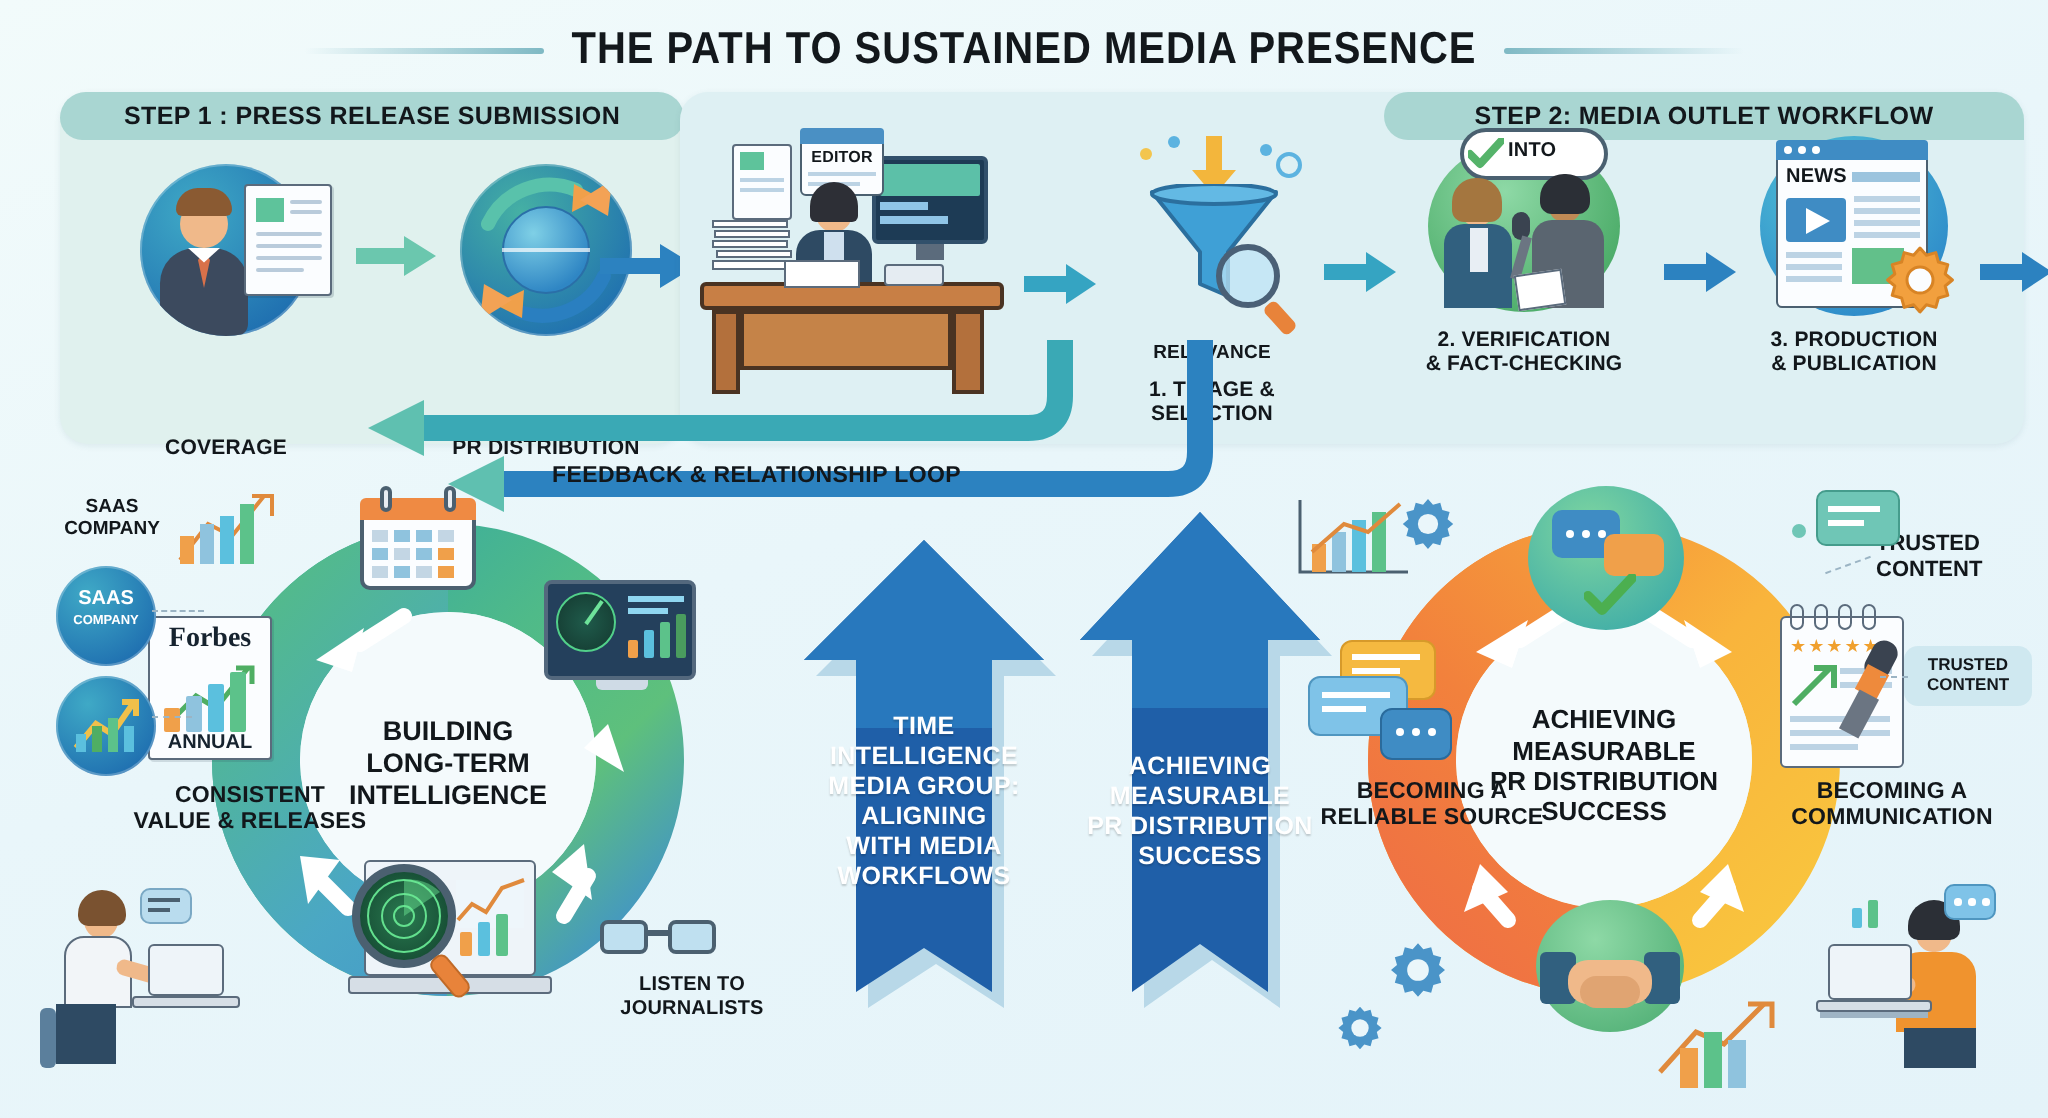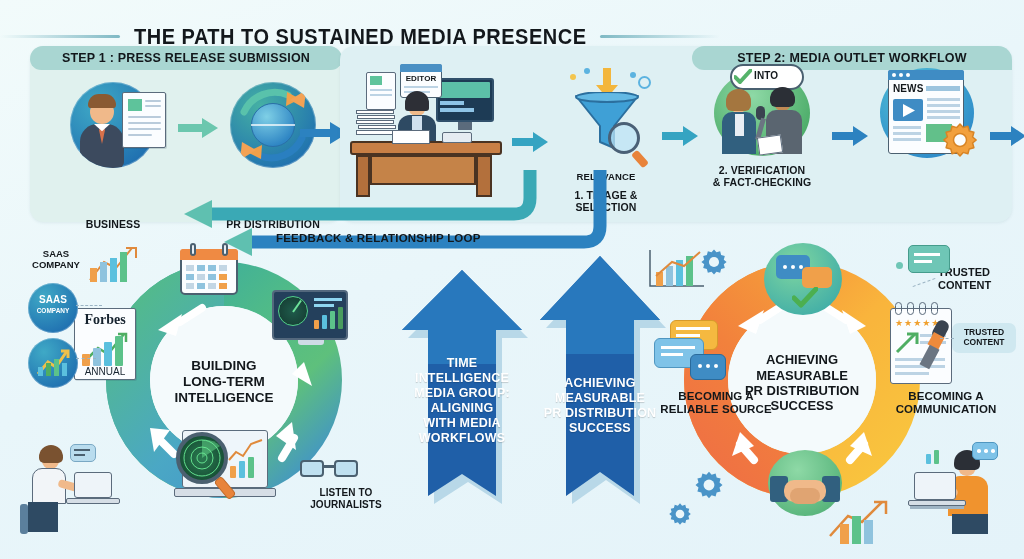--- a/index.html
+++ b/index.html
@@ -11,21 +11,21 @@
   }
   #canvas {
     position: relative;
     width: 1024px; height: 559px;
     background: linear-gradient(160deg, #f2fbfb 0%, #e9f6fa 45%, #e4f3f9 100%);
   }
 
   
   .title-row {
     position: absolute; top: 8px; left: 0; width: 1024px; height: 34px;
-    display: flex; align-items: center; justify-content: flex-start; gap: 14px; margin-top: 11px;
+    display: flex; align-items: center; justify-content: center; gap: 14px;
   }
   .title-rule {
     height: 3px; width: 120px; border-radius: 2px;
   }
   .title-rule.l { background: linear-gradient(90deg, rgba(140,200,210,0), #7fb9c4); }
   .title-rule.r { background: linear-gradient(90deg, #7fb9c4, rgba(140,200,210,0)); }
   .main-title {
     font-size: 20px; font-weight: bold; letter-spacing: .5px;
     color: #13181c; white-space: nowrap;
     font-family: "Liberation Sans", sans-serif;
@@ -187,21 +187,21 @@
       </div>
       <div class="doc" style="left:74px; top:10px; width:44px; height:56px;">
         <div class="sw" style="left:5px;top:6px;width:14px;height:12px;"></div>
         <div class="ln" style="left:22px;top:7px;width:16px;"></div>
         <div class="ln" style="left:22px;top:12px;width:16px;"></div>
         <div class="ln" style="left:5px;top:23px;width:33px;"></div>
         <div class="ln" style="left:5px;top:29px;width:33px;"></div>
         <div class="ln" style="left:5px;top:35px;width:33px;"></div>
         <div class="ln" style="left:5px;top:41px;width:24px;"></div>
       </div>
-      <div class="node-label" style="margin-top:50px;">BUSINESS</div>
+      <div class="node-label" style="margin-top:50px;">COVERAGE</div>
     </div>
 
     <svg class="flow-arrow" style="left:148px; top:72px;" width="40" height="20" viewBox="0 0 40 20">
       <path d="M0 6 H24 V0 L40 10 L24 20 V14 H0 Z" fill="#6bc7ae"></path>
     </svg>
 
     <div class="node" style="left:184px; top:36px; width:118px;">
       <div class="circ-icon" style="position:relative; width:86px; height:86px; margin:0 auto;
                   background:radial-gradient(circle at 35% 28%, #45b0a4, #1f6fb0 82%);">
         <div class="globe" style="left:21px; top:21px; width:44px; height:44px;"></div>
@@ -350,20 +350,22 @@
       <div style="position:absolute;left:63px;top:56px;width:33px;height:3px;background:#bcd3e4;"></div>
       <div style="position:absolute;left:29px;top:66px;width:28px;height:3px;background:#bcd3e4;"></div>
       <div style="position:absolute;left:29px;top:72px;width:28px;height:3px;background:#bcd3e4;"></div>
       <div style="position:absolute;left:29px;top:78px;width:28px;height:3px;background:#bcd3e4;"></div>
       <div style="position:absolute;left:62px;top:64px;width:26px;height:18px;background:#62c08a;"></div>
 
       <svg class="gear" style="left:78px;top:62px;" width="36" height="36" viewBox="0 0 36 36">
         <path d="M18 2 l3.2 3.6 4.7-1.3 1.3 4.7 4.7 1.3-1.3 4.7 3.6 3 -3.6 3 1.3 4.7 -4.7 1.3 -1.3 4.7 -4.7 -1.3 -3.2 3.6 -3.2 -3.6 -4.7 1.3 -1.3 -4.7 -4.7 -1.3 1.3 -4.7 -3.6 -3 3.6 -3 -1.3 -4.7 4.7 -1.3 1.3 -4.7 4.7 1.3 Z" fill="#f2a03e" stroke="#d88425" stroke-width="1.5" stroke-linejoin="round"></path>
         <circle cx="18" cy="18" r="6.5" fill="#fbfdff" stroke="#d88425" stroke-width="1.5"></circle>
       </svg>
+      <div class="node-label" style="margin-top:104px; text-align:center;">3. PRODUCTION
+&amp; PUBLICATION</div>
     </div>
 
     <svg class="flow-arrow" style="left:650px; top:80px;" width="36" height="20" viewBox="0 0 36 20">
       <path d="M0 6 H21 V0 L36 10 L21 20 V14 H0 Z" fill="#2c82c0"></path>
     </svg>
 
     <div class="node" style="left:582px; top:14px; width:126px; left:580px;">
       
       
       
@@ -470,21 +472,21 @@
     <div style="position:absolute;left:0;top:0;width:62px;height:72px;background:#fbfdff;border:1.5px solid #5b6b7c;border-radius:2px;box-shadow:1px 1px 0 rgba(40,60,80,.15);"></div>
     <div style="position:absolute;left:4px;top:4px;width:54px;text-align:center;font-family:'Liberation Serif',serif;font-size:14px;font-weight:bold;color:#16232f;">Forbes</div>
     <svg style="position:absolute;left:4px;top:22px;" width="54" height="36" viewBox="0 0 54 36">
       <path d="M6 32 L20 18 L30 24 L46 4" stroke="#4fae63" stroke-width="2.5" fill="none"></path>
       <path d="M40 4 H48 V12" stroke="#4fae63" stroke-width="2.5" fill="none"></path>
     </svg>
     <div class="minibar" style="left:8px;top:46px;width:8px;height:12px;background:#f0a04a;"></div>
     <div class="minibar" style="left:19px;top:40px;width:8px;height:18px;background:#8fc3de;"></div>
     <div class="minibar" style="left:30px;top:34px;width:8px;height:24px;background:#5bc0de;"></div>
     <div class="minibar" style="left:41px;top:28px;width:8px;height:30px;background:#5cc28a;"></div>
-    <div style="position:absolute;left:0;top:58px;width:62px;text-align:center;font-size:10px;font-weight:normal;color:#16232f;">ANNUAL</div>
+    <div style="position:absolute;left:0;top:58px;width:62px;text-align:center;font-size:10px;font-weight:bold;color:#16232f;">ANNUAL</div>
   </div>
 
   <div class="circ-icon" style="left:28px; top:283px; width:50px; height:50px; position:absolute;">
     <div style="position:absolute;left:0;top:11px;width:50px;text-align:center;color:#fff;font-size:10px;font-weight:bold;">SAAS</div>
     <div style="position:absolute;left:0;top:24px;width:50px;text-align:center;color:#fff;font-size:6.5px;font-weight:bold;">COMPANY</div>
   </div>
   <div class="callout" style="left:26px; top:248px; font-size:9.5px; text-align:center; width:60px;">SAAS
 COMPANY</div>
   <div class="dotted" style="left:76px; top:305px; width:26px;"></div>
 
@@ -522,20 +524,22 @@
     <div style="position:absolute;left:40px;top:42px;width:24px;height:8px;background:#f0b98a;border-radius:4px;transform:rotate(16deg);"></div>
     <div style="position:absolute;left:10px;top:62px;width:30px;height:30px;background:#2e4a63;"></div>
     <div class="lap-screen" style="left:56px;top:32px;width:38px;height:26px;"></div>
     <div class="lap-base" style="left:48px;top:58px;width:54px;height:6px;"></div>
     <div style="position:absolute;left:2px;top:64px;width:8px;height:30px;background:#5b7f9c;border-radius:3px;"></div>
     <div class="chat-bubble" style="left:52px;top:4px;width:26px;height:18px;background:#b9dcee;border:1.5px solid #7aa8c4;"></div>
     <div style="position:absolute;left:56px;top:9px;width:16px;height:2px;background:#4b6070;"></div>
     <div style="position:absolute;left:56px;top:14px;width:11px;height:2px;background:#4b6070;"></div>
   </div>
 
+  <div class="node-label" style="position:absolute; left:40px; top:392px; width:170px; font-size:11.5px; text-align:center;">CONSISTENT
+VALUE &amp; RELEASES</div>
   <div class="node-label" style="position:absolute; left:300px; top:487px; width:92px; font-size:10px; text-align:center;">LISTEN TO
 JOURNALISTS</div>
 
   <svg class="ribbon" style="left:396px; top:268px;" width="132" height="268" viewBox="0 0 132 268">
     <path d="M66 2 L126 62 H100 V228 L66 206 L32 228 V62 H6 Z" fill="#b8d8e8" transform="translate(6,8)"></path>
     <path d="M66 2 L126 62 H100 V228 L66 206 L32 228 V62 H6 Z" fill="#1f5fa8"></path>
     <path d="M66 2 L126 62 H100 V96 H32 V62 H6 Z" fill="#2878bd"></path>
   </svg>
   <div class="ribbon-text" style="left:396px; top:356px; width:132px;">TIME
 INTELLIGENCE

